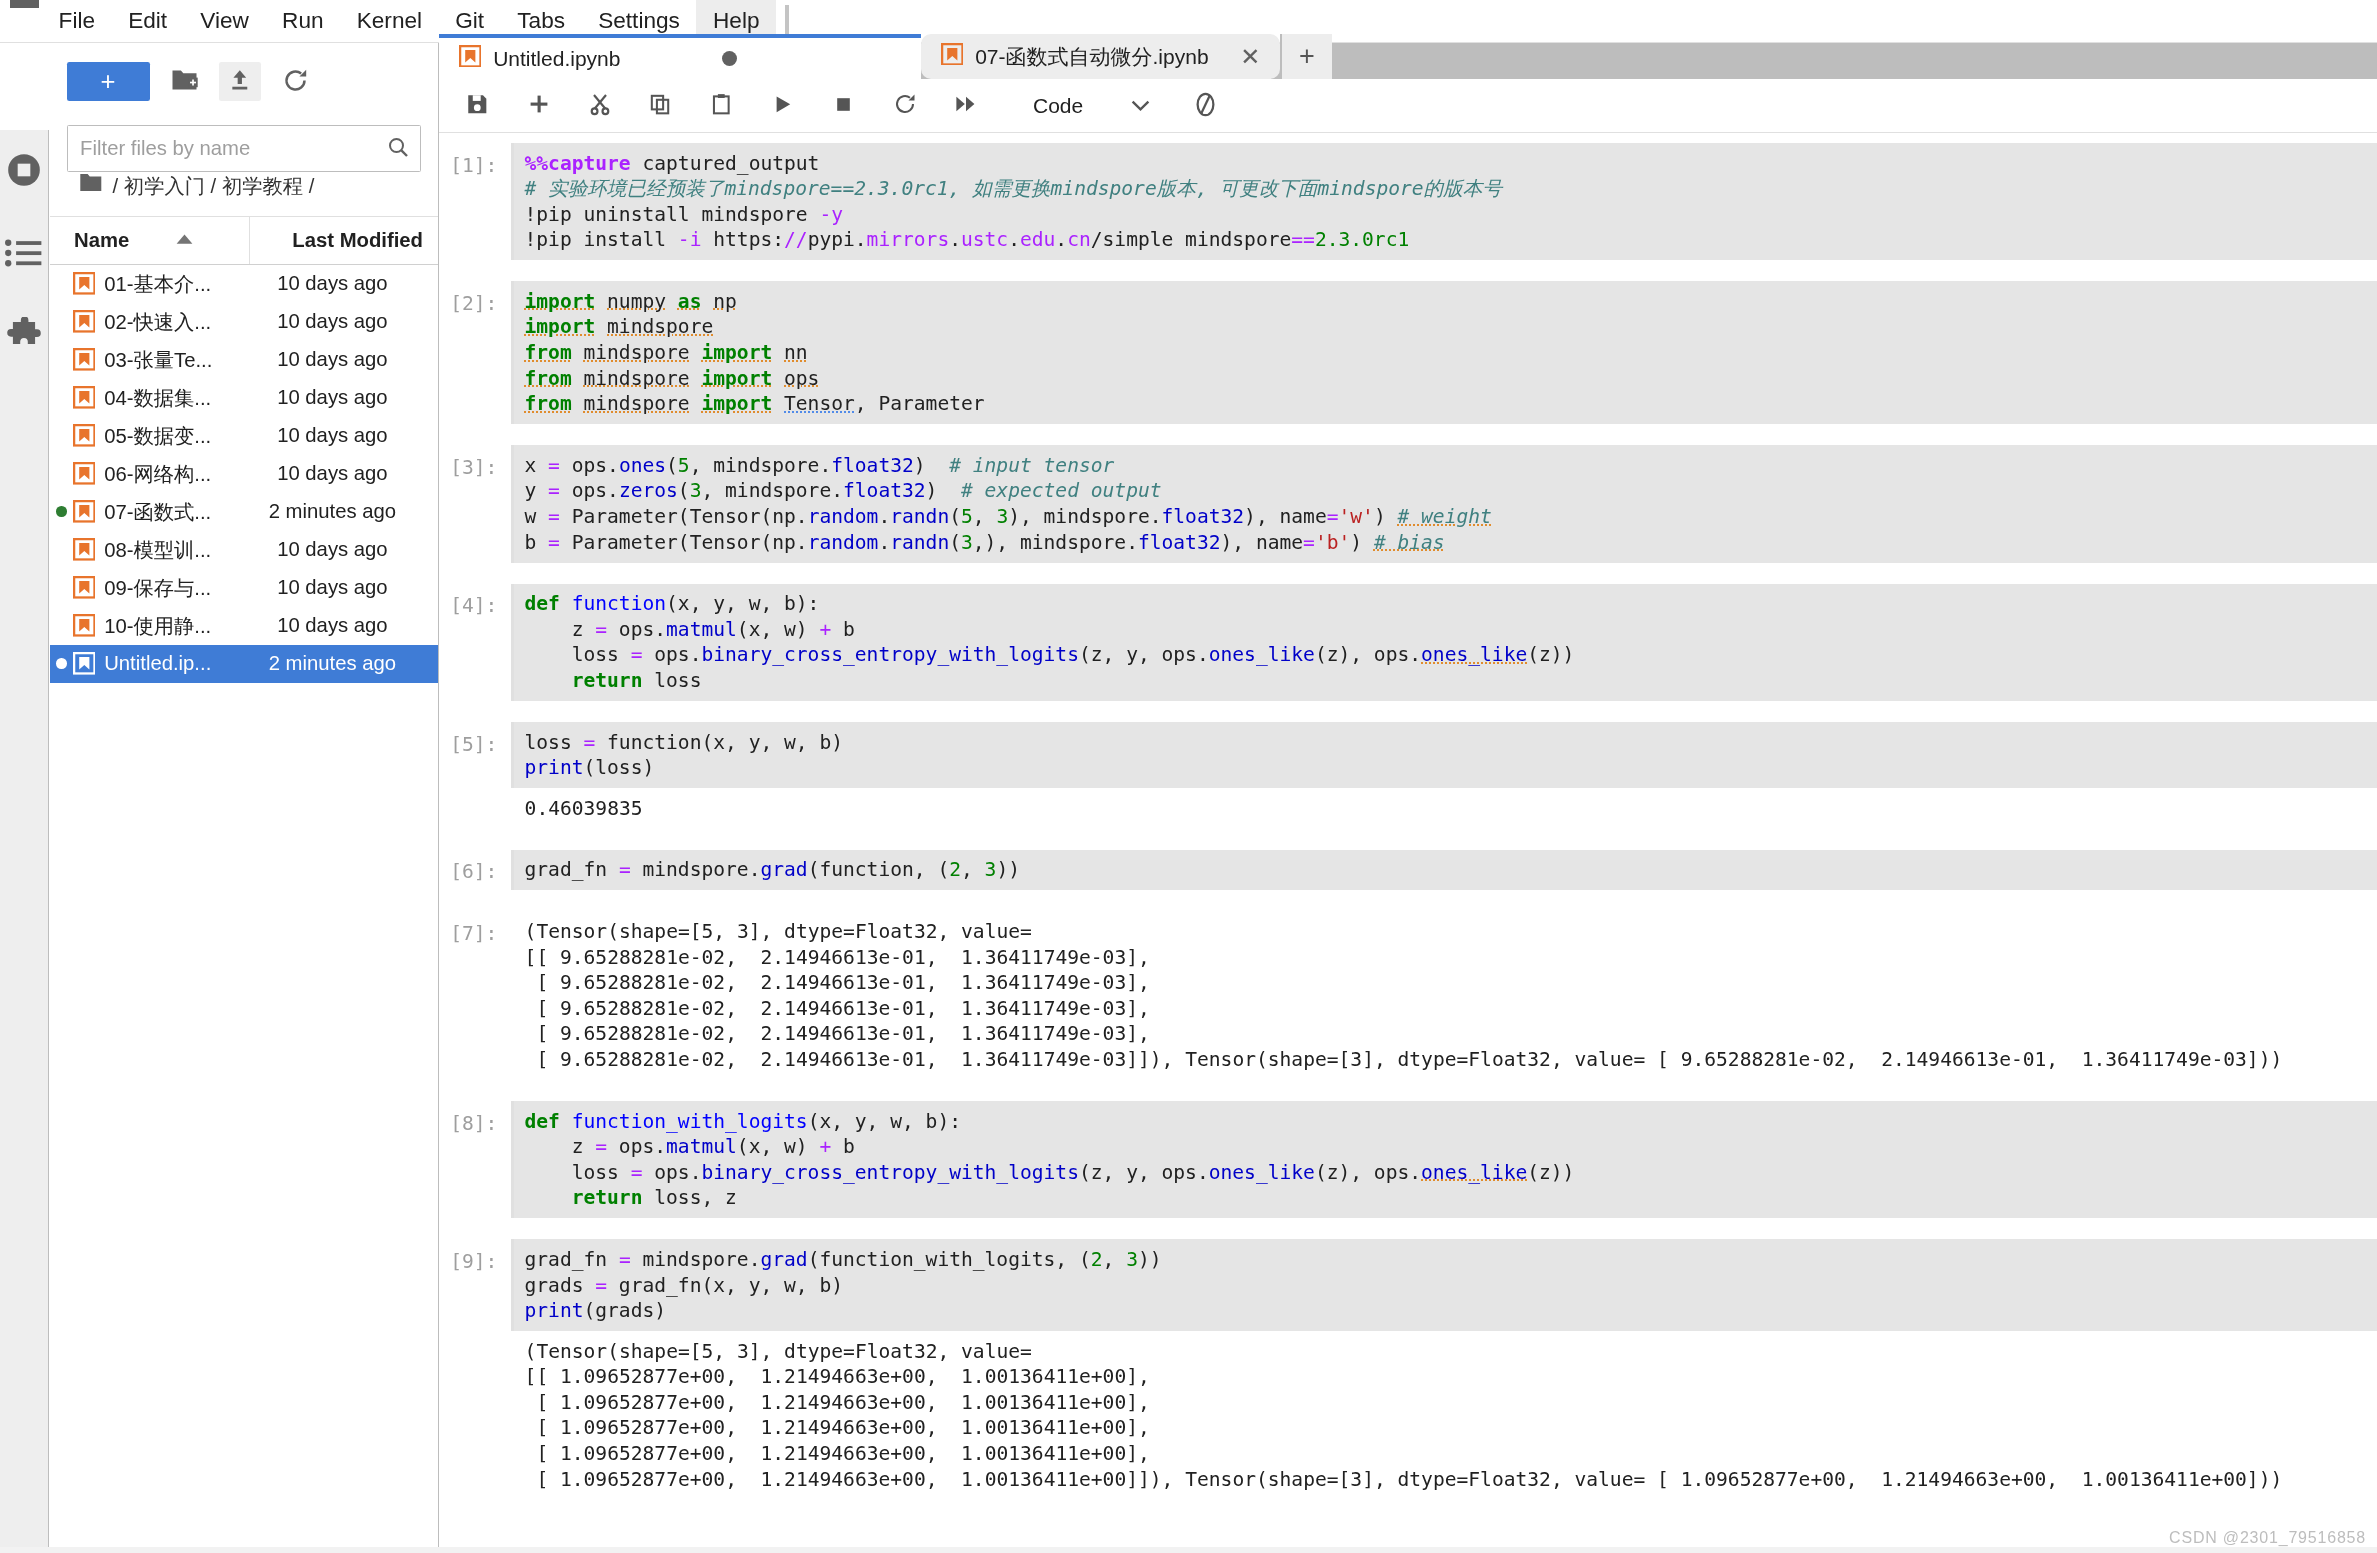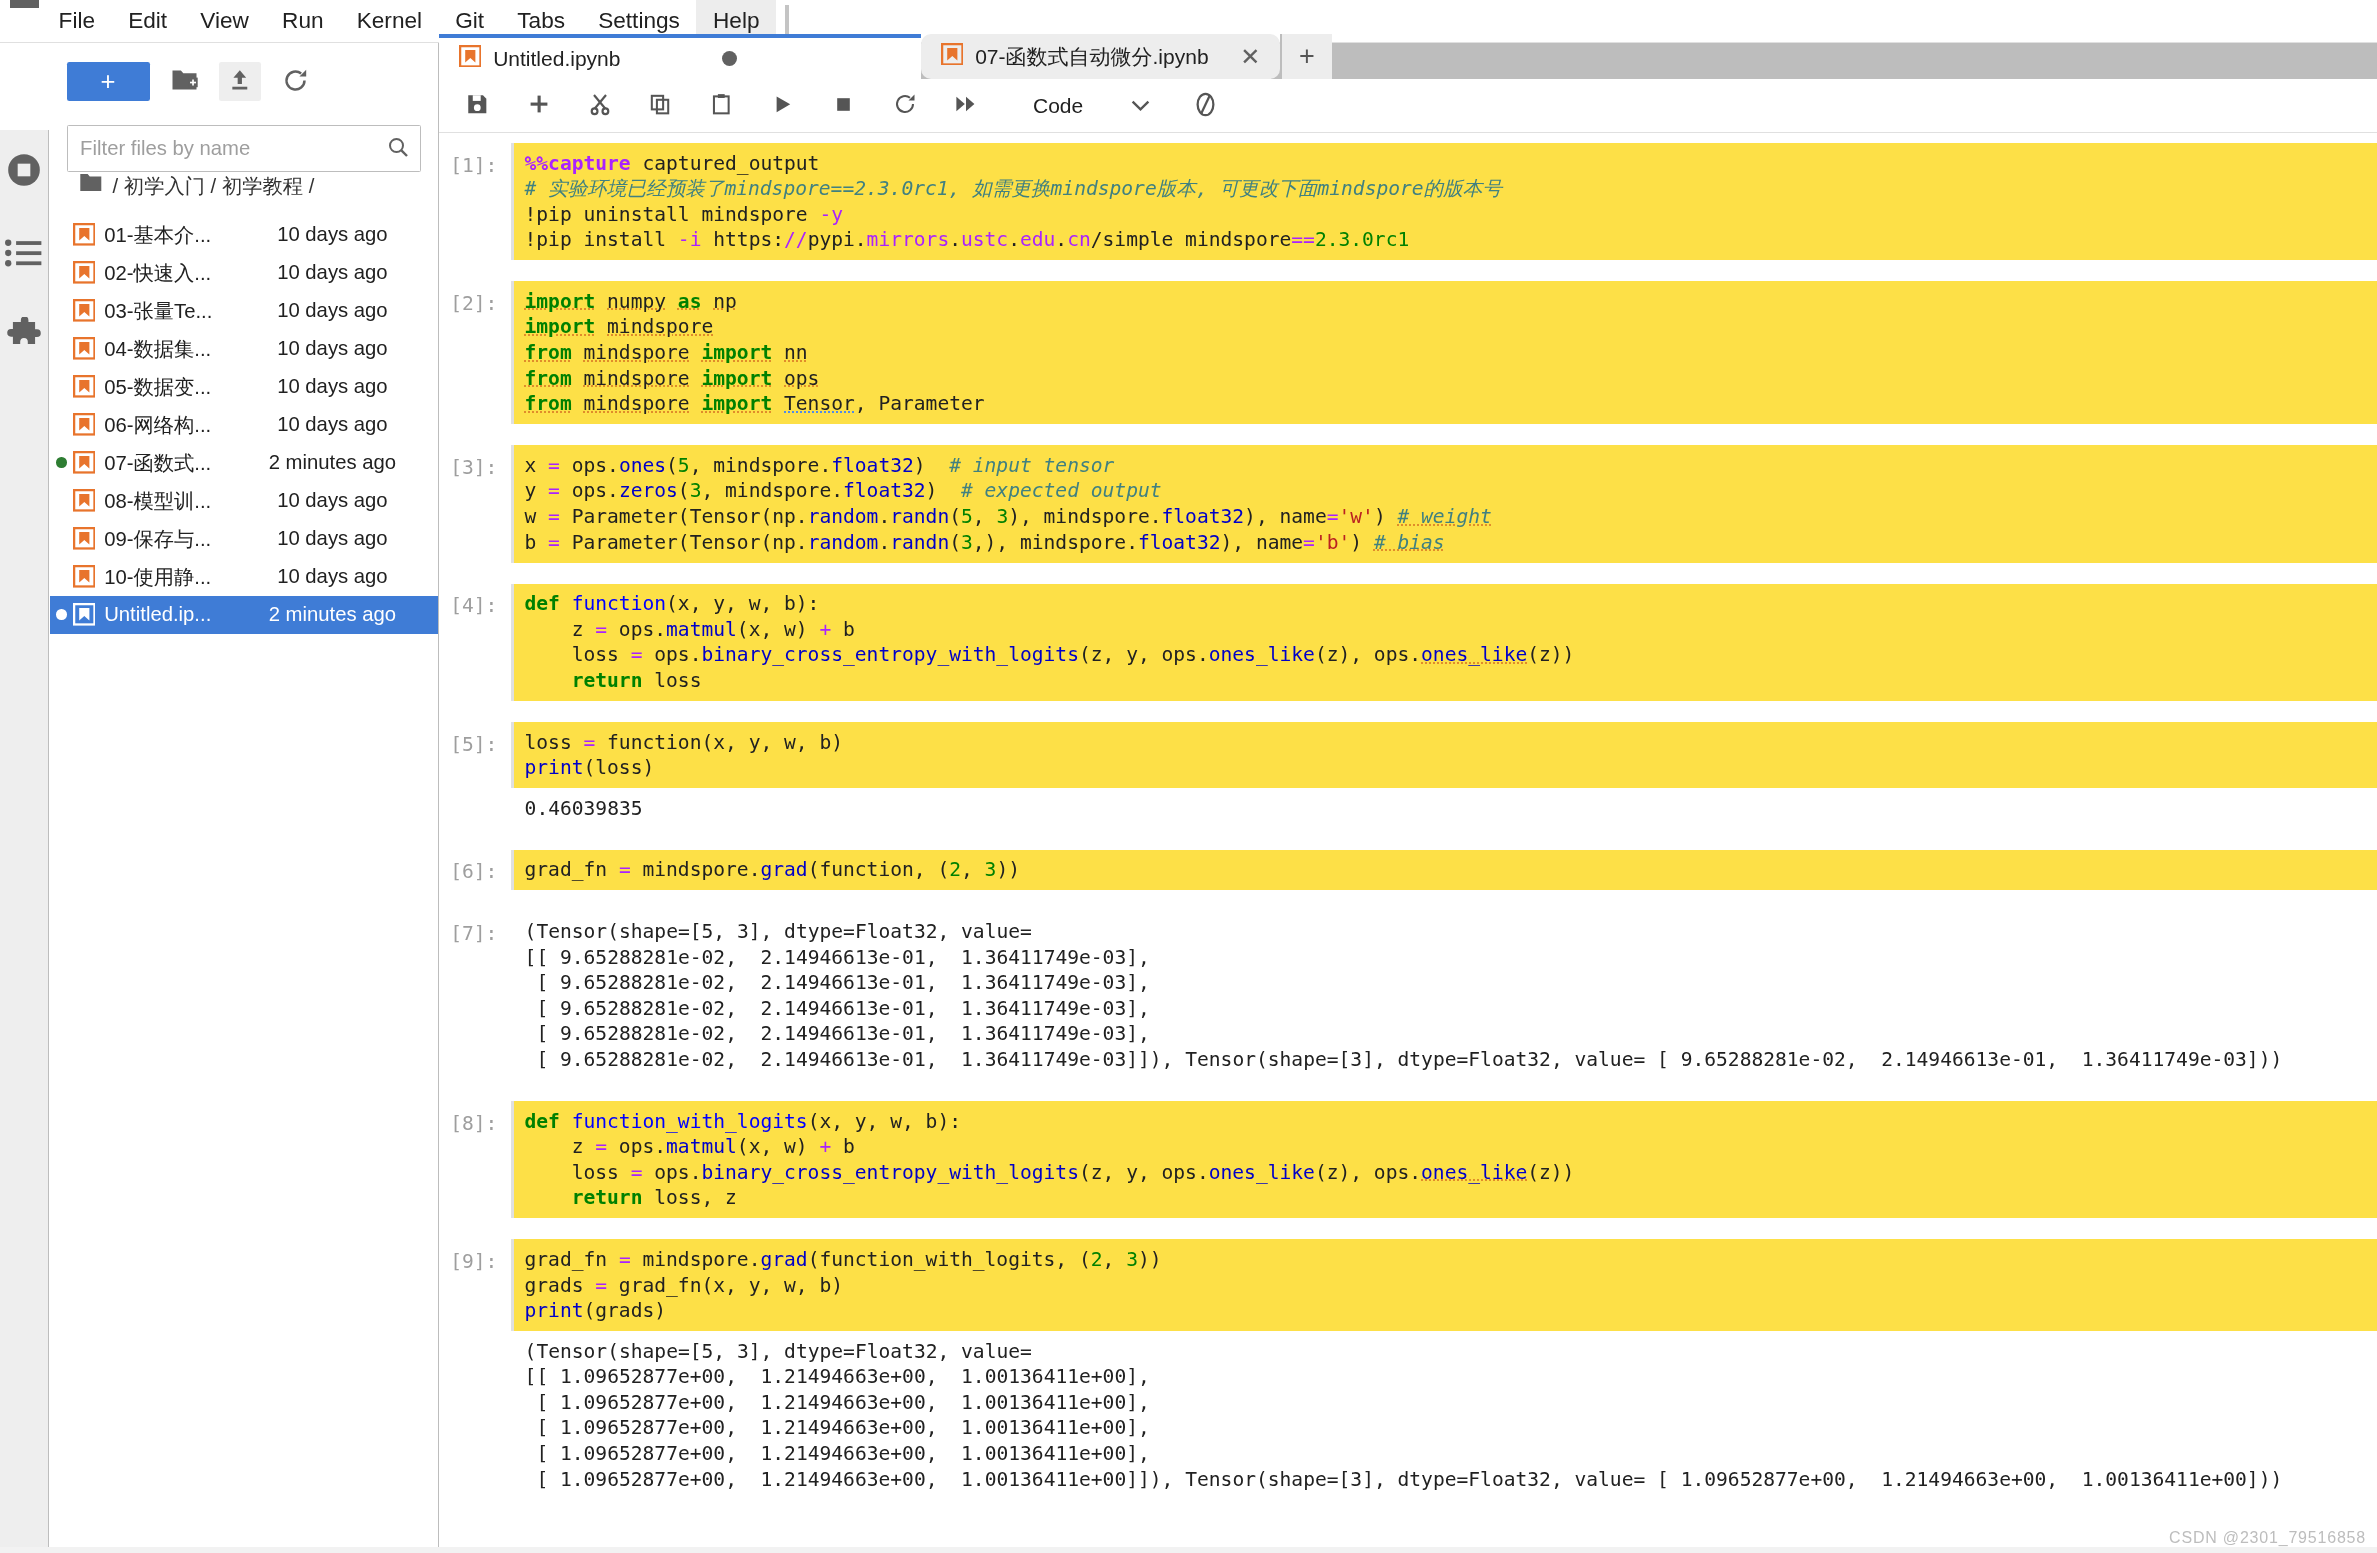--- a/index.html
+++ b/index.html
@@ -132,21 +132,21 @@
   }
 
   .cell{display:flex;margin:0 0 0 0;padding:0;}
   .cell-prompt{
     width:72px;flex:0 0 auto;text-align:right;padding-right:13.6px;
     font-family:"DejaVu Sans Mono", monospace;font-size:19.6px;color:#9e9e9e;
     padding-top:10.5px;box-sizing:border-box;
   }
   .cell-body{flex:1;min-width:0;}
   .code-input{
-    background:#fde047;border-left:3px solid #e0e0e0;
+    background:#e5e5e5;border-left:3px solid #e0e0e0;
     padding:7.5px 0 7.5px 10.5px;
     font-family:"DejaVu Sans Mono", monospace;font-size:19.6px;line-height:25.6px;
     color:#212121;white-space:pre;
   }
   .cell-output{
     padding:7.5px 0 7.5px 13.6px;
     font-family:"DejaVu Sans Mono", monospace;font-size:19.6px;line-height:25.6px;
     color:#212121;white-space:pre;
   }
   .cell-gap{height:21px;}
@@ -284,20 +284,31 @@
 
     <div class="fp-breadcrumb">
       <span>
         <svg width="25.6" height="21" viewBox="0 0 24 20">
             <path fill="#616161" d="M2 2h7l2 2.4h11V18H2z"></path>
           </svg>
       </span>
       <span>/ 初学入门 / 初学教程 /</span>
     </div>
 
+    <div class="fp-header">
+      <div class="col-name">
+        <span>Name</span>
+        <span>
+          <svg width="21" height="13.6" viewBox="0 0 16 10">
+              <path fill="#757575" d="M8 1l6 7H2z"></path>
+            </svg>
+        </span>
+      </div>
+      <div class="col-mod">Last Modified</div>
+    </div>
 
     <div class="fp-list" id="file-list">
         <div class="fp-row">
           <div class="dot-col"></div>
           <span class="nb-ico">
             <svg width="22.6" height="22.6" viewBox="0 0 20 20">
   <rect x="1" y="1" width="18" height="18" fill="none" stroke="#e8742c" stroke-width="2"></rect>
   <path fill="#e8742c" d="M5.5 4.5h9v11l-4.5-4-4.5 4z"></path>
             </svg>
           </span>

